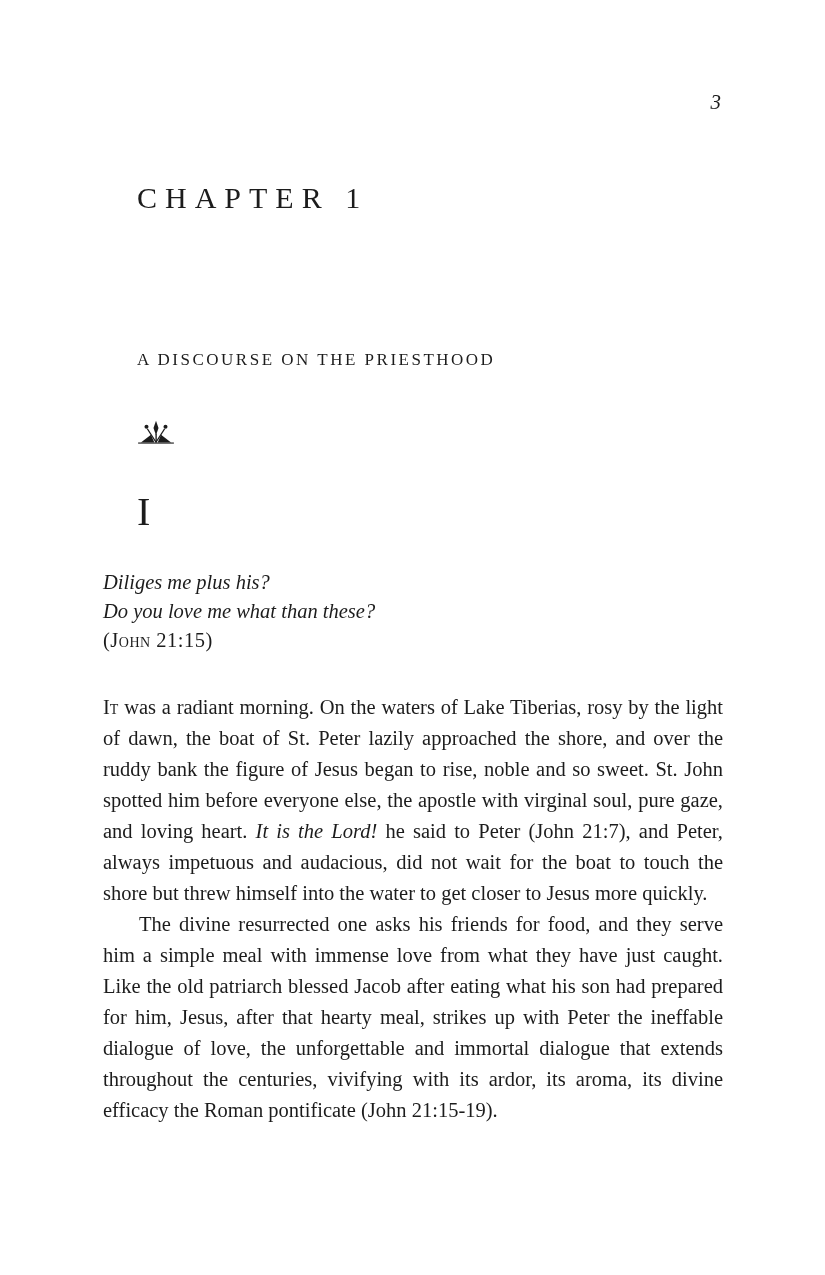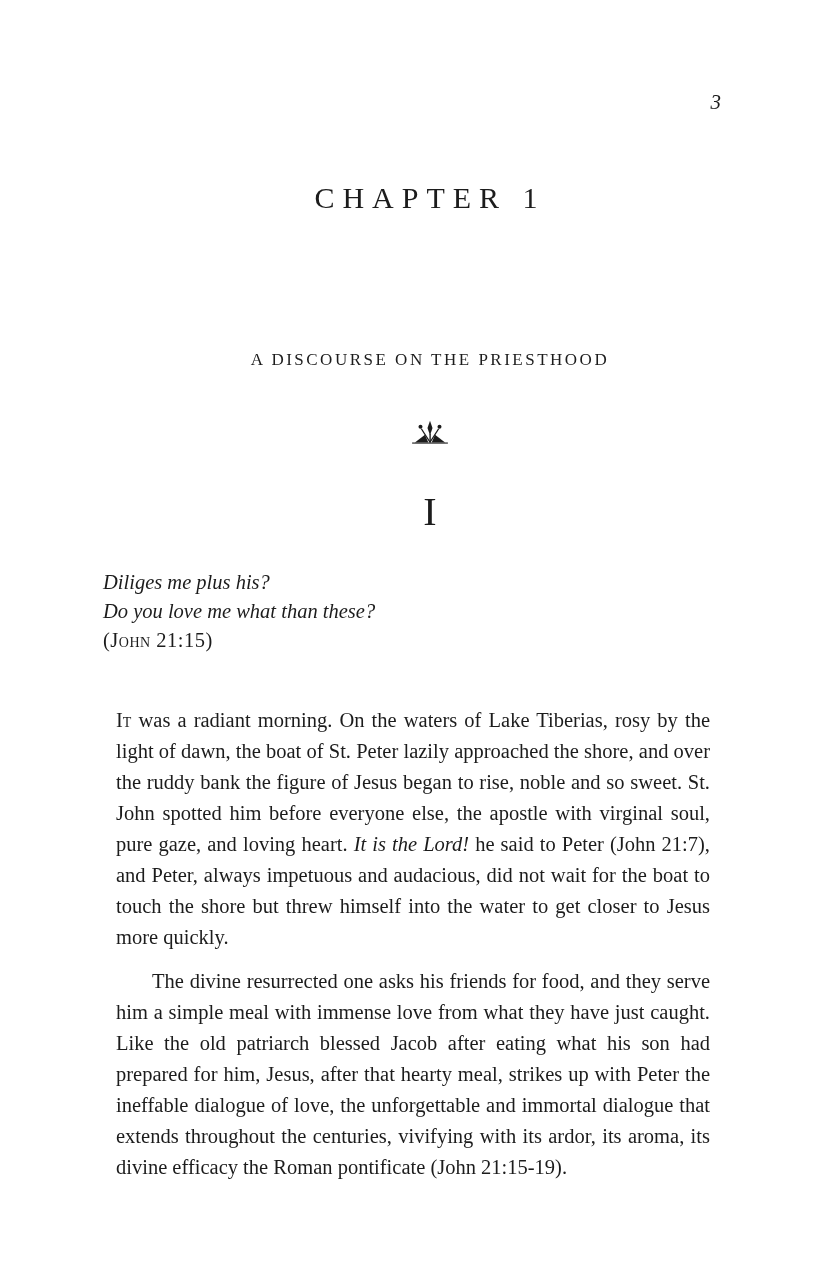--- a/index.html
+++ b/index.html
@@ -25,21 +25,21 @@
     right: 2px;
     font-style: italic;
     font-size: 21px;
     line-height: 1;
   }
   .display-center {
     position: absolute;
     left: 0;
     width: 586px;
     margin-left: 34px;
-    text-align: center;
+    text-align: left;
   }
   .chapter-heading {
     top: 183px;
     font-size: 30px;
     letter-spacing: 8px;
     line-height: 1;
     white-space: nowrap;
   }
   .chapter-title {
     top: 273px;
@@ -83,21 +83,21 @@
   }
   .body-text {
     position: absolute;
     top: 692px;
     left: 0;
     width: 620px;
     font-size: 20.5px;
     line-height: 31px;
     text-align: justify;
   }
-  .body-text p { margin: 13px; }
+  .body-text p { margin: 0; }
   .body-text p.indented { text-indent: 36px; }
   .seg-i  { font-style: italic; }
   .seg-sc { font-variant: small-caps; }
 </style>
 </head>
 <body>
 
 <div class="page">
   <div class="column">
 

